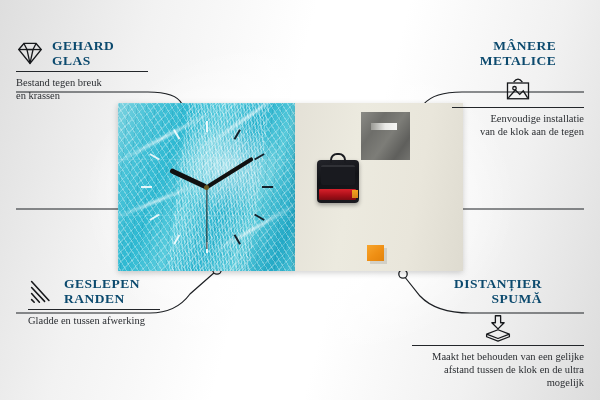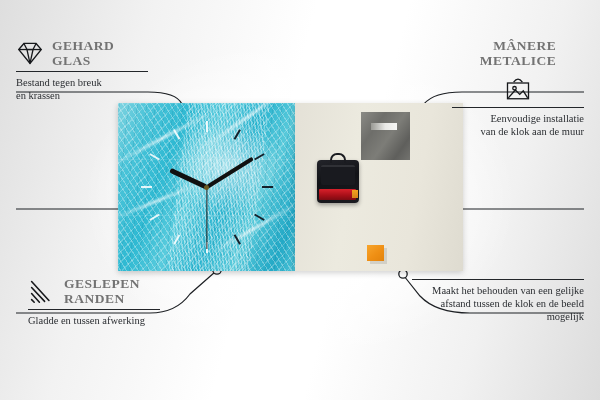--- a/index.html
+++ b/index.html
@@ -114,21 +114,21 @@
     background: linear-gradient(140deg, #f7a52c 0%, #ef8f14 55%, #e2830c 100%);
     box-shadow: 3px 3px 0 rgba(0,0,0,.10);
   }
 
   
   .callout { position: absolute; }
   .co-head { display: flex; align-items: center; gap: 8px; }
   .co-title {
     font-family: "Liberation Serif", serif;
     font-weight: bold; font-size: 13.5px; line-height: 15px;
-    letter-spacing: .5px; color: #737373; white-space: pre-line; text-transform: uppercase;
+    letter-spacing: .5px; color: #0c4a6e; white-space: pre-line; text-transform: uppercase;
   }
   .co-rule { height: 1px; background: #23262a; margin-top: 3px; }
   .co-sub {
     font-family: "Liberation Serif", serif;
     font-size: 10.5px; line-height: 13px; color: #2b2e32; margin-top: 4px; white-space: pre-line;
   }
   .left  .co-head { justify-content: flex-start; }
   .left  .co-sub  { text-align: left; }
   .right .co-head { justify-content: flex-end; flex-direction: column; }
   .right .co-title { text-align: right; }
@@ -296,23 +296,36 @@
           <path d="M11 6 Q16 -1 21 6"></path>
               <rect x="4" y="7" width="24" height="18"></rect>
           <circle cx="12" cy="13" r="2"></circle>
               <path d="M5 24 L13 15 L18 20 L22 16 L27 24"></path>
         </g>
           </svg>
       </span>
     </div>
     <div class="co-rule" style="width:132px;"></div>
     <div class="co-sub">Eenvoudige installatie
-van de klok aan de muur</div>
+van de klok aan de tegen</div>
   </div>
 
 
   <div class="callout right" style="left:412px; top:276px; width:172px;">
+    <div class="co-head">
+      <span class="co-title">DISTANȚIER
+SPUMĂ</span>
+      <span class="ico">
+        <svg viewBox="0 0 32 30">
+            <g fill="none" stroke="currentColor" stroke-width="1.5" stroke-linejoin="round">
+          <path d="M13 1 h6 v8 h4 l-7 7 -7 -7 h4 z"></path>
+          <path d="M16 17 L29 22 L16 27 L3 22 Z"></path>
+          <path d="M3 22 v3 l13 5 13 -5 v-3"></path>
+        </g>
+          </svg>
+      </span>
+    </div>
     <div class="co-rule" style="width:172px;"></div>
     <div class="co-sub">Maakt het behouden van een gelijke
-afstand tussen de klok en de beeld mogelijk</div>
+afstand tussen de klok en de ultra mogelijk</div>
   </div>
 
 </div>
 
 </body></html>

